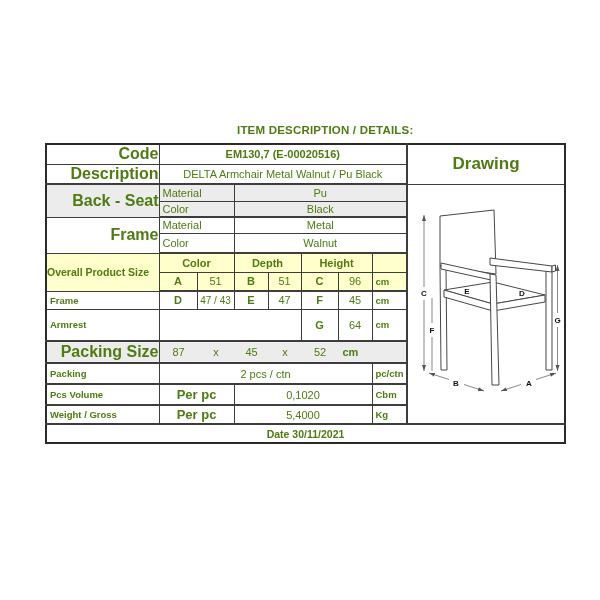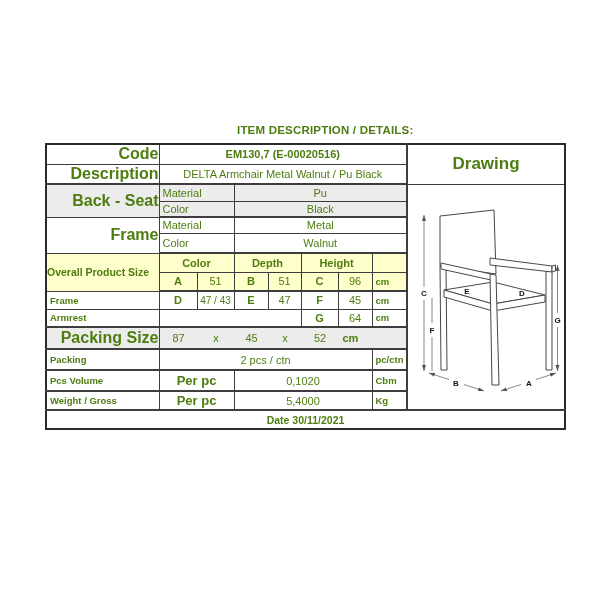--- a/index.html
+++ b/index.html
@@ -154,21 +154,21 @@
       <td class="lbs">Frame</td>
       <td class="val b">D</td>
       <td class="val tight">47 / 43</td>
       <td class="val b">E</td>
       <td class="val">47</td>
       <td class="val b">F</td>
       <td class="val">45</td>
       <td class="u">cm</td>
     </tr>
 
-    <tr style="height:18px" class="sep">
+    <tr style="height:32px" class="sep">
       <td class="lbs">Armrest</td>
       <td colspan="4"></td>
       <td class="val b">G</td>
       <td class="val">64</td>
       <td class="u">cm</td>
     </tr>
 
     <tr style="height:22px" class="sep">
       <td class="lb gray">Packing Size</td>
       <td class="gray" colspan="7">

